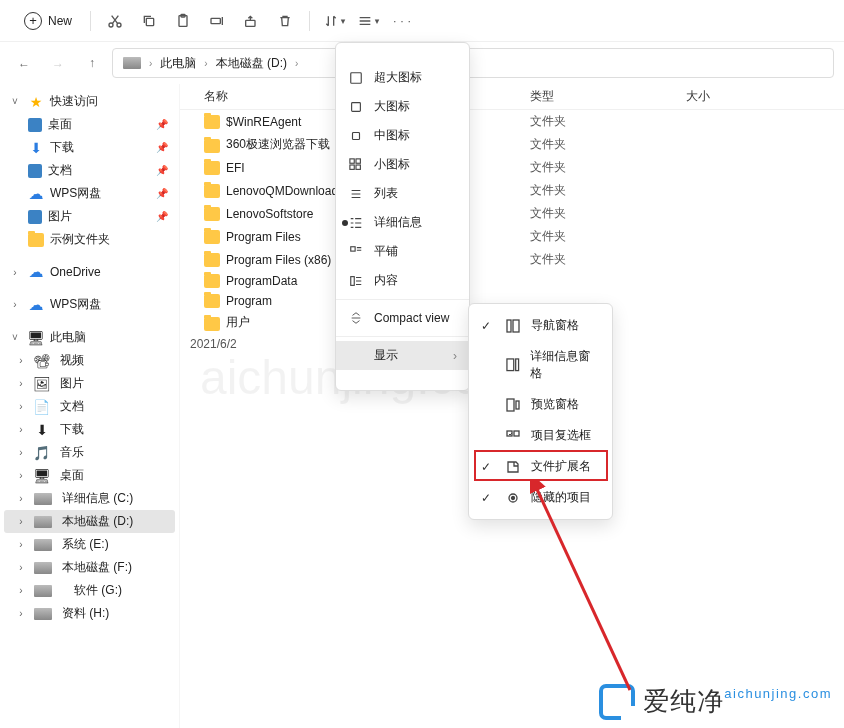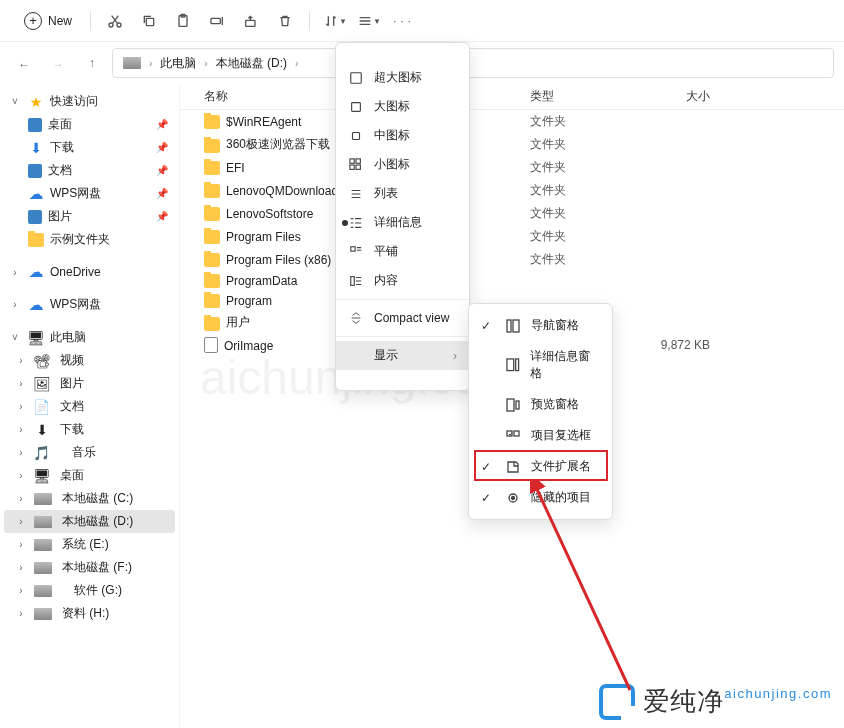--- a/index.html
+++ b/index.html
@@ -231,31 +231,31 @@
           <span style="margin-left:4px">文档</span>
         </div>
         <div class="srow" style="padding-left: 10px;">
           <span class="arrow">›</span>
           <span class="sicon">⬇</span>
           <span style="margin-left:4px">下载</span>
         </div>
         <div class="srow" style="padding-left: 10px;">
           <span class="arrow">›</span>
           <span class="sicon">🎵</span>
-          <span style="margin-left:16px">音乐</span>
+          <span style="margin-left:4px">音乐</span>
         </div>
         <div class="srow" style="padding-left: 10px;">
           <span class="arrow">›</span>
           <span class="sicon">🖥</span>
           <span style="margin-left:4px">桌面</span>
         </div>
         <div class="srow" style="padding-left: 10px;">
           <span class="arrow">›</span>
           <span class="ico-disk"></span>
-          <span style="margin-left:4px">本地磁盘 (C:)</span>
+          <span style="margin-left:4px">详细信息 (C:)</span>
         </div>
         <div class="srow sel" style="padding-left: 10px;">
           <span class="arrow">›</span>
           <span class="ico-disk"></span>
           <span style="margin-left:4px">本地磁盘 (D:)</span>
         </div>
         <div class="srow" style="padding-left: 10px;">
           <span class="arrow">›</span>
           <span class="ico-disk"></span>
           <span style="margin-left:4px">系统 (E:)</span>
@@ -370,24 +370,20 @@
         <div class="row">
           <div class="r-name">
             <span class="folder"></span>
             <span>用户</span>
           </div>
           <div class="r-date">2021/6/2</div>
           <div class="r-type"></div>
           <div class="r-size"></div>
         </div>
         <div class="row">
-          <div class="r-name">
-            <span class="fileic"></span>
-            <span>OriImage</span>
-          </div>
           <div class="r-date">2021/6/2</div>
           <div class="r-type"></div>
           <div class="r-size">9,872 KB</div>
         </div>
       </div>
   </div>
 </div>
 
 <div class="menu1">
   <div id="vmenu">

